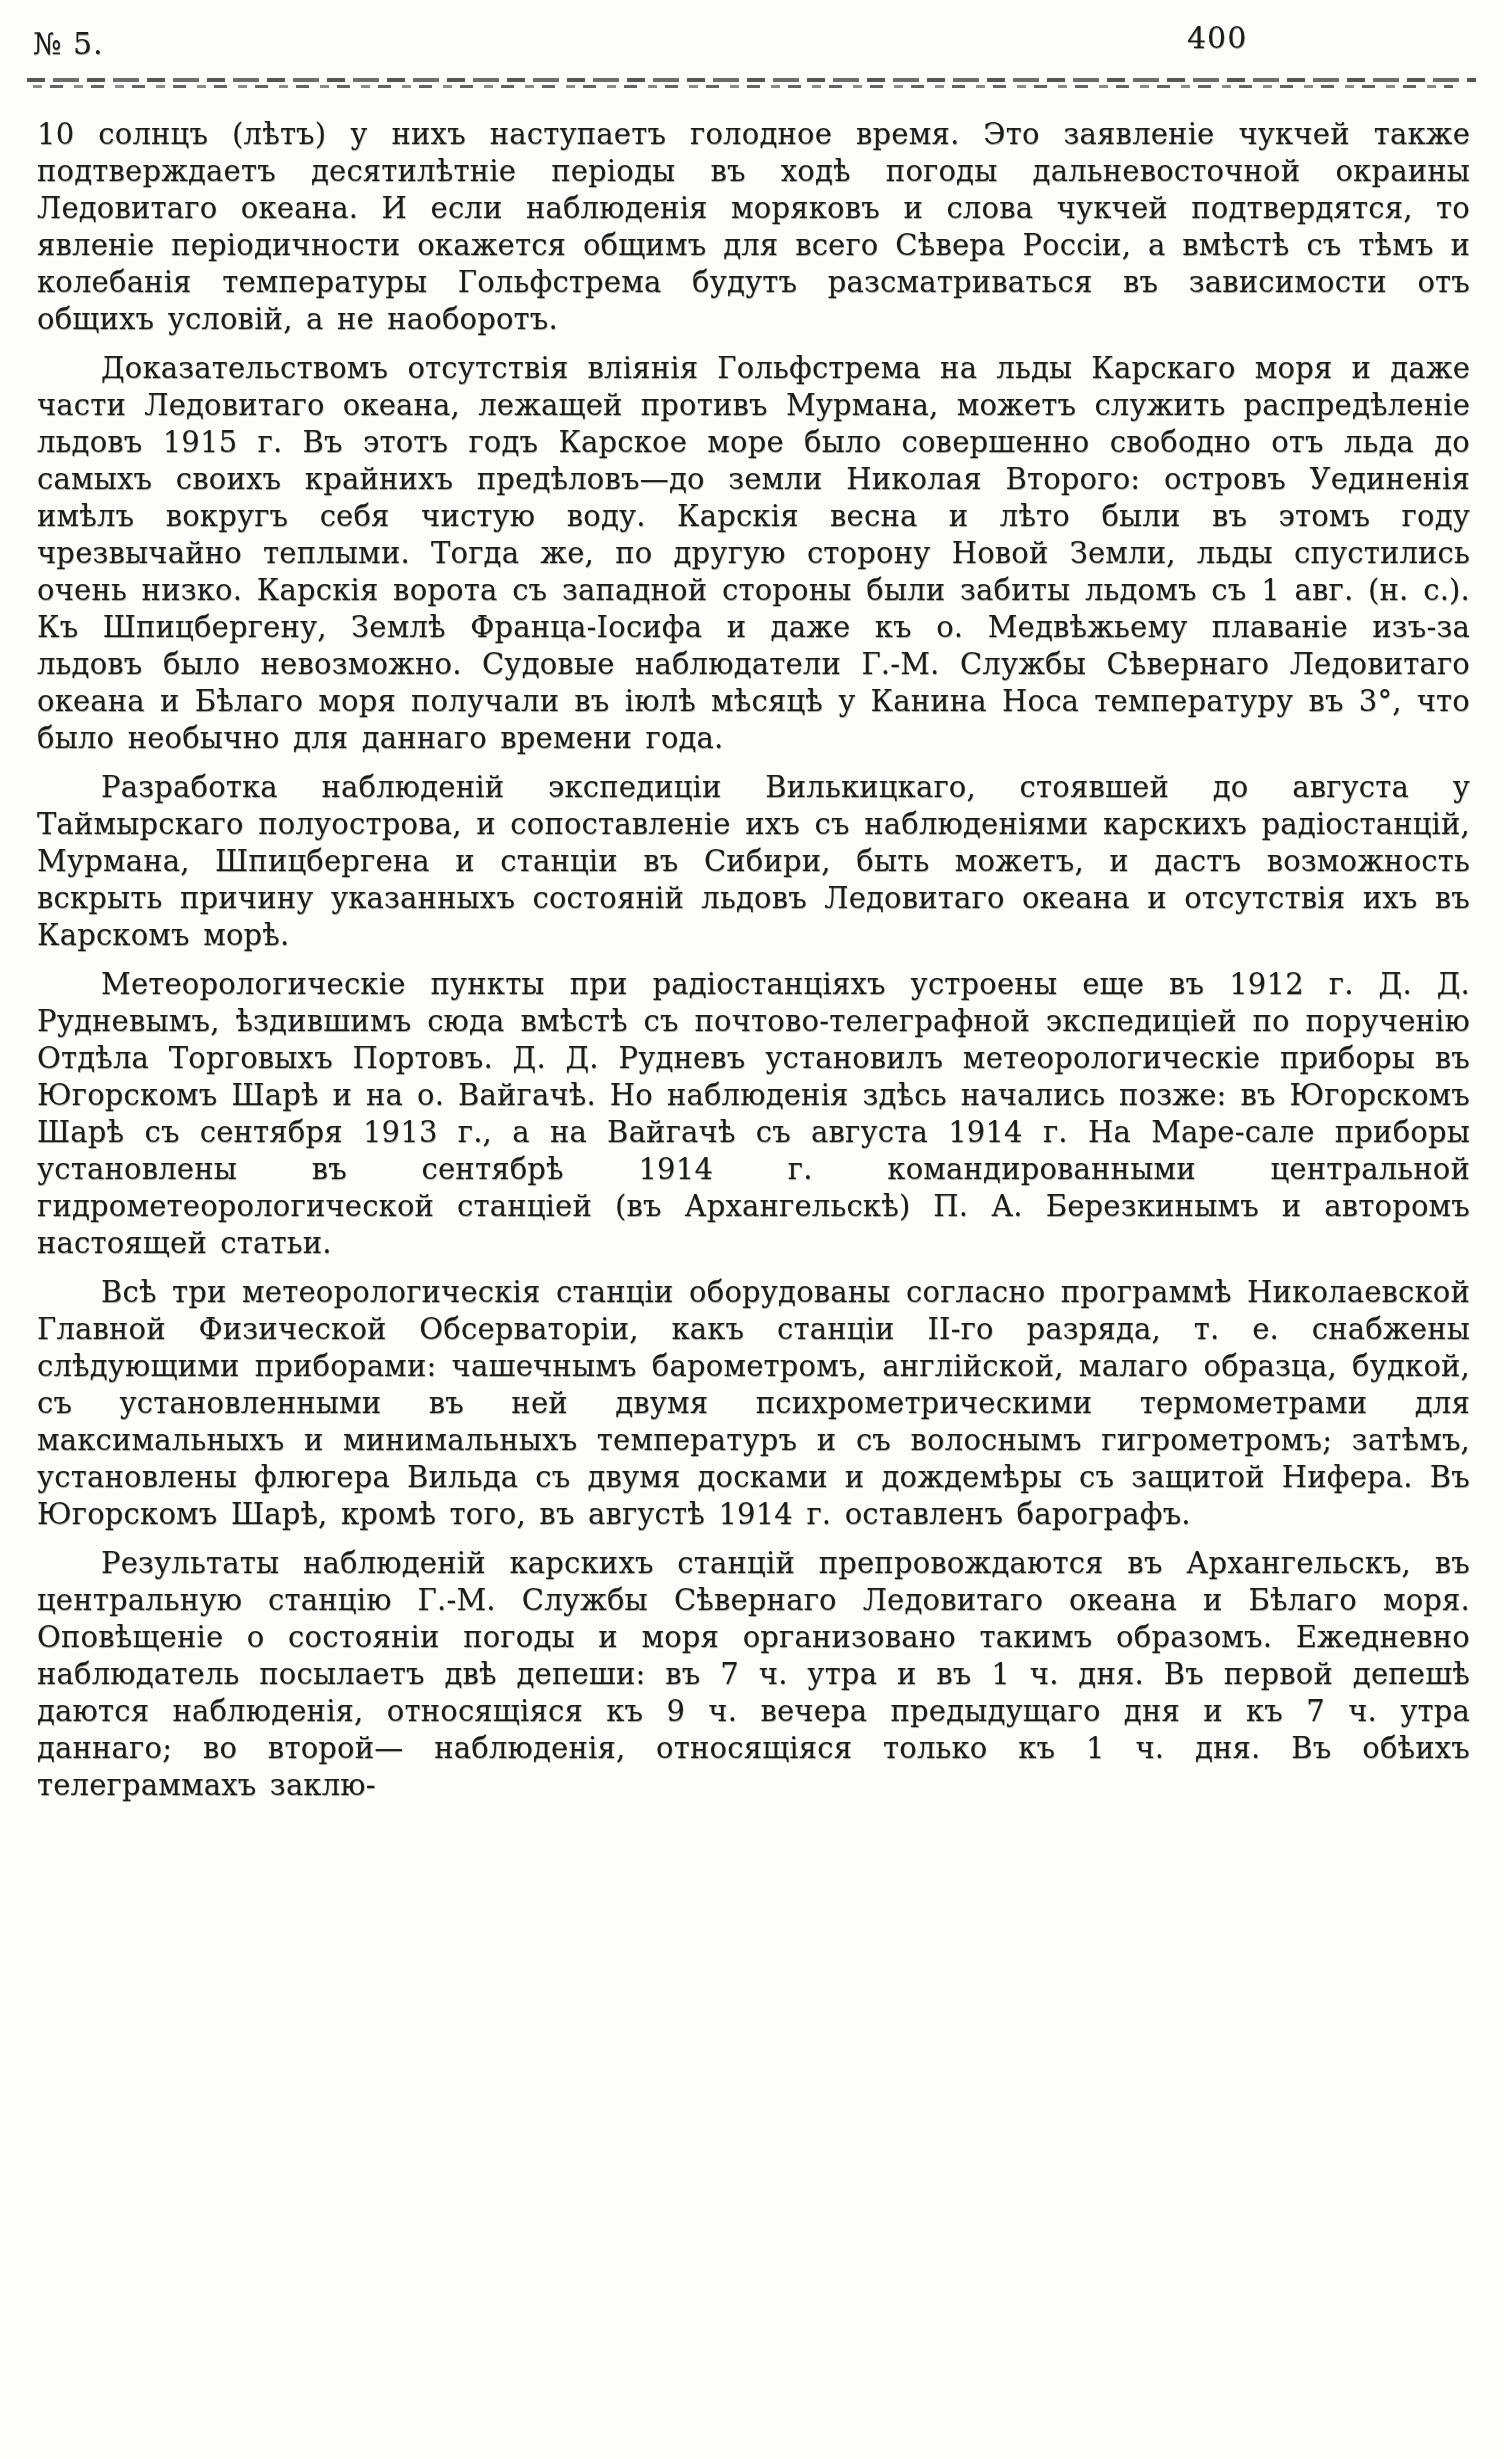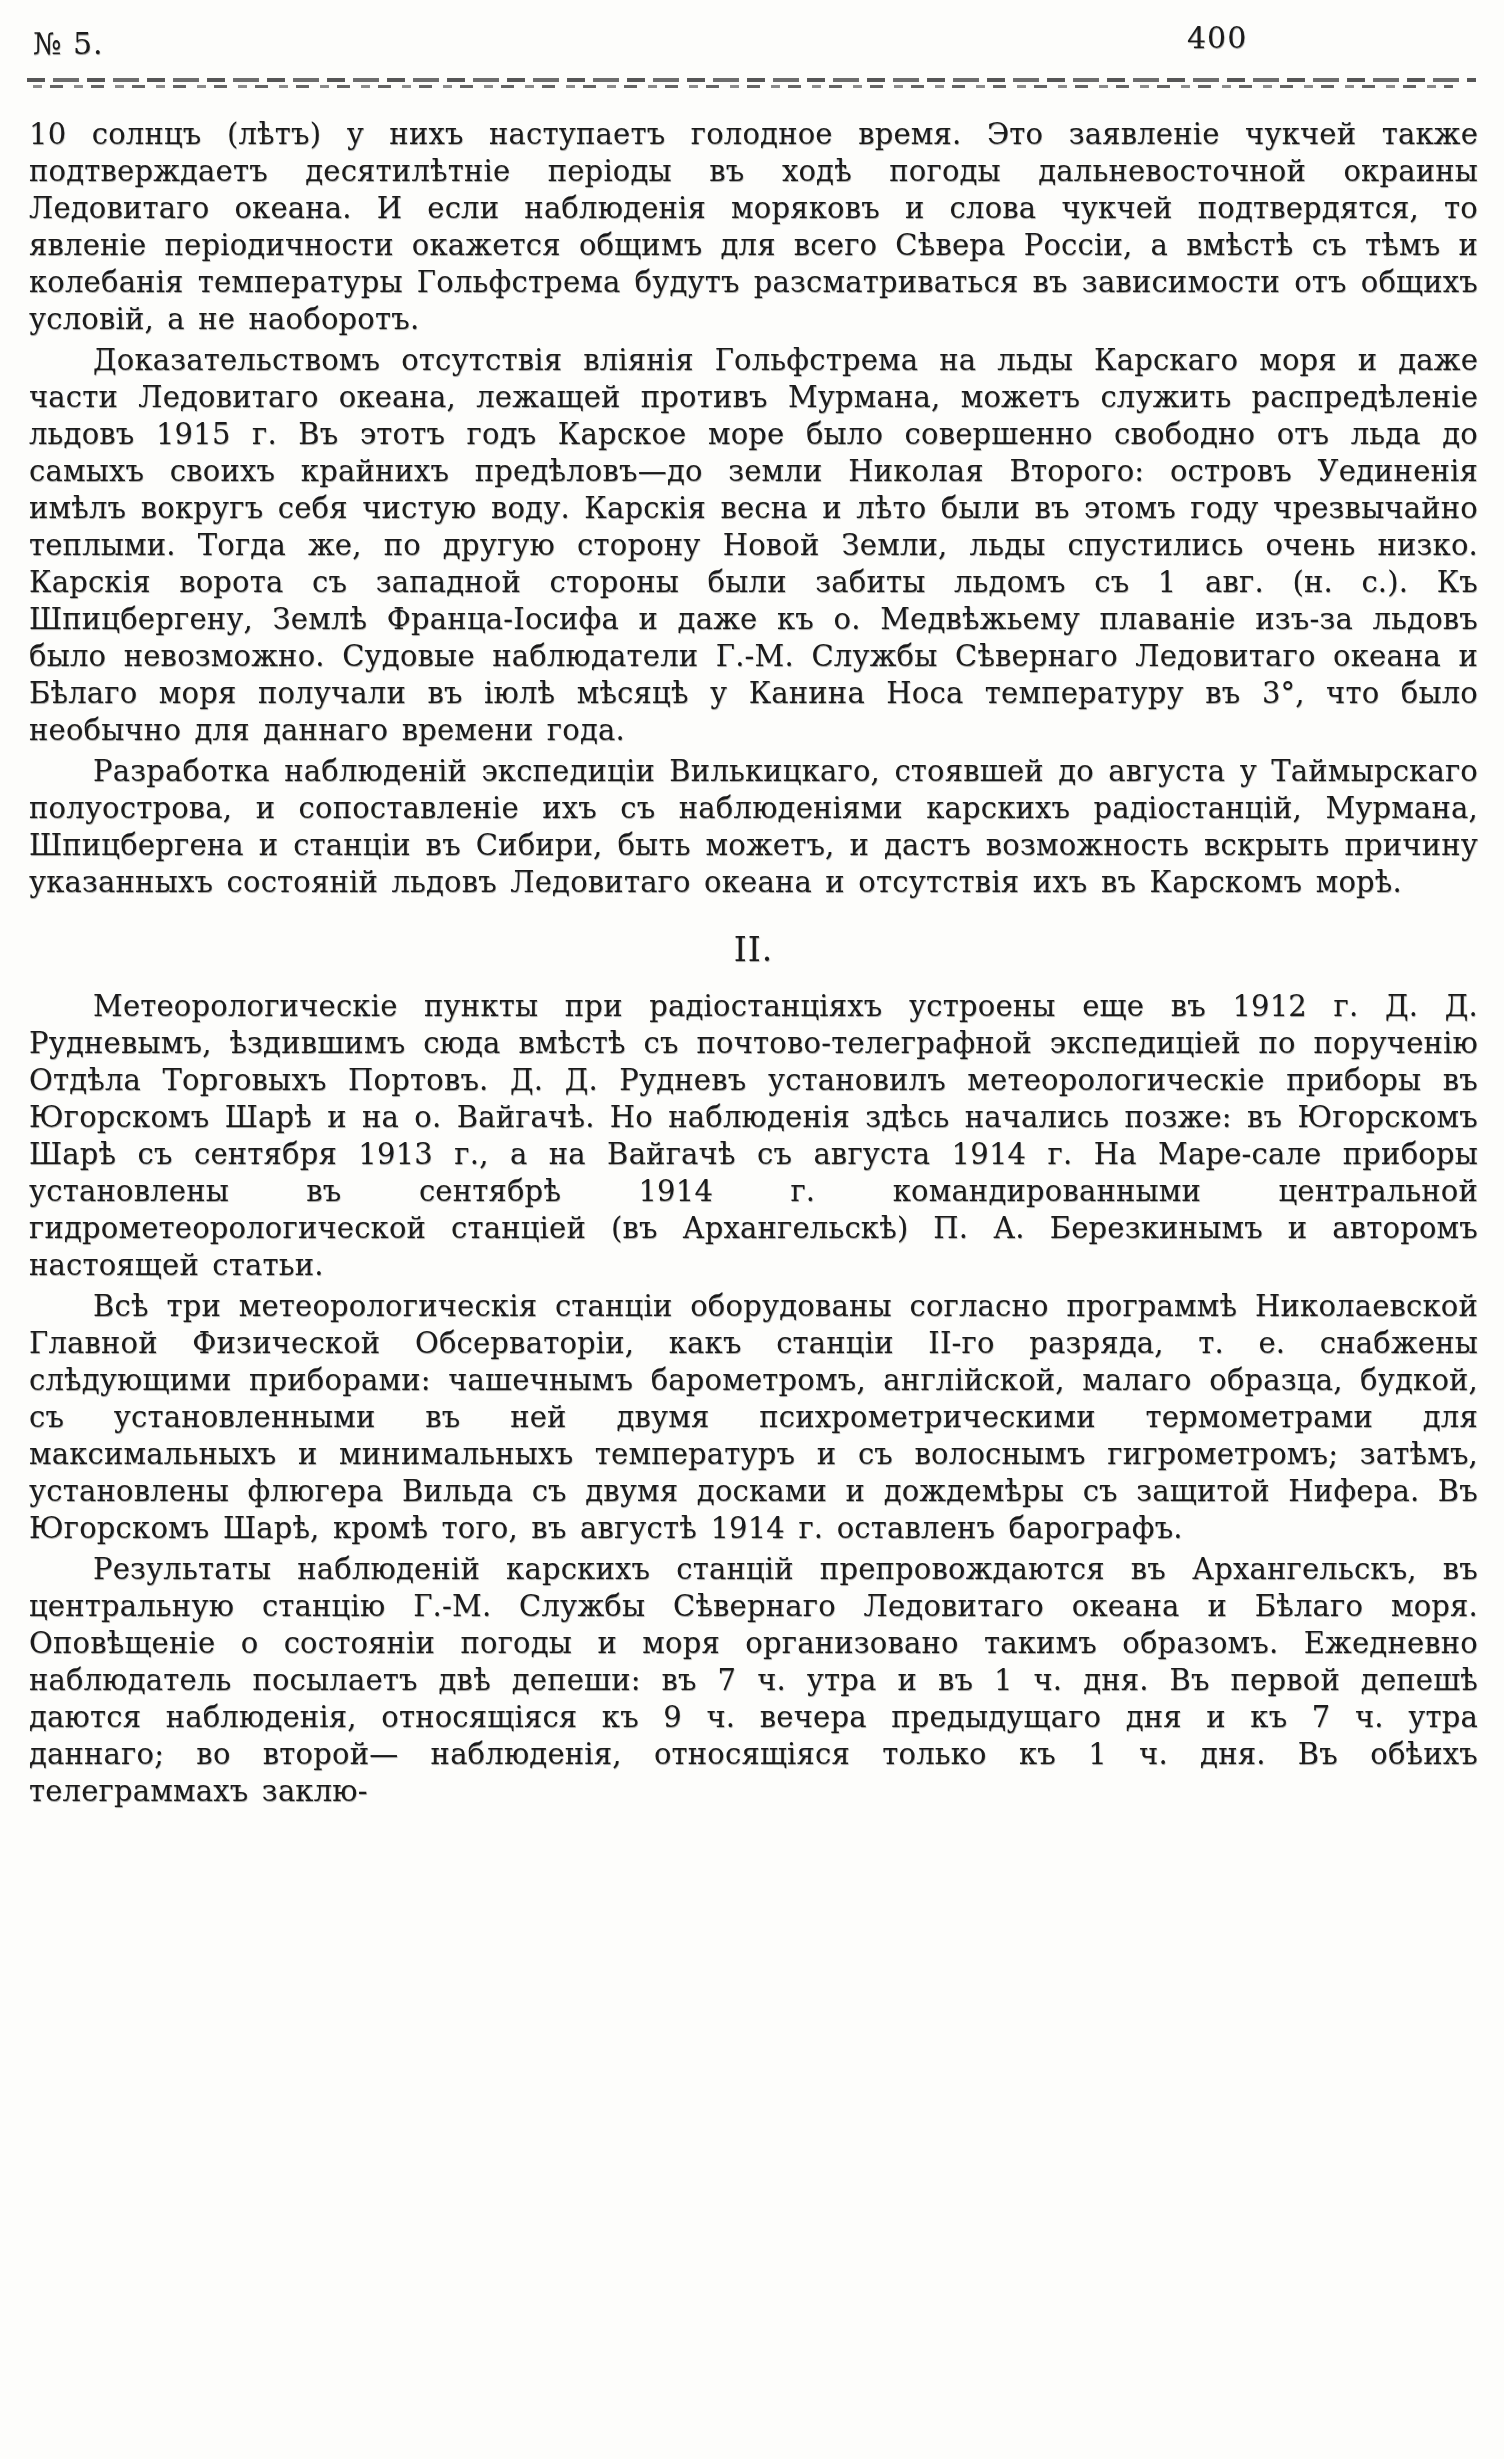--- a/index.html
+++ b/index.html
@@ -48,21 +48,21 @@
     margin-top: 26px;
     font-size: 29px;
     line-height: 37px;
     text-align: justify;
     word-spacing: 4px;
     letter-spacing: 0.2px;
     text-shadow: 0.5px 0.5px 0.8px rgba(25,25,25,0.4);
     filter: blur(0.2px);
   }
   .article p {
-    margin: 4px;
+    margin: 12px;
     text-indent: 64px;
   }
   .article p.continuation {
     text-indent: 0;
   }
   .section-heading {
     margin: 30px 0 20px 0;
     text-align: center;
     font-size: 33px;
     font-weight: normal;
@@ -83,21 +83,20 @@
   <div class="head-rule"></div>
 
   <main class="article">
 
     <p class="continuation">10 солнцъ (лѣтъ) у нихъ наступаетъ голодное время. Это заявленіе чукчей также подтверждаетъ десятилѣтніе періоды въ ходѣ погоды дальневосточной окраины Ледовитаго океана. И если наблюденія моряковъ и слова чукчей подтвердятся, то явленіе періодичности окажется общимъ для всего Сѣвера Россіи, а вмѣстѣ съ тѣмъ и колебанія температуры Гольфстрема будутъ разсматриваться въ зависимости отъ общихъ условій, а не наоборотъ.</p>
 
     <p>Доказательствомъ отсутствія вліянія Гольфстрема на льды Карскаго моря и даже части Ледовитаго океана, лежащей противъ Мурмана, можетъ служить распредѣленіе льдовъ 1915 г. Въ этотъ годъ Карское море было совершенно свободно отъ льда до самыхъ своихъ крайнихъ предѣловъ—до земли Николая Второго: островъ Уединенія имѣлъ вокругъ себя чистую воду. Карскія весна и лѣто были въ этомъ году чрезвычайно теплыми. Тогда же, по другую сторону Новой Земли, льды спустились очень низко. Карскія ворота съ западной стороны были забиты льдомъ съ 1 авг. (н. с.). Къ Шпицбергену, Землѣ Франца-Іосифа и даже къ о. Медвѣжьему плаваніе изъ-за льдовъ было невозможно. Судовые наблюдатели Г.-М. Службы Сѣвернаго Ледовитаго океана и Бѣлаго моря получали въ іюлѣ мѣсяцѣ у Канина Носа температуру въ 3°, что было необычно для даннаго времени года.</p>
 
     <p>Разработка наблюденій экспедиціи Вилькицкаго, стоявшей до августа у Таймырскаго полуострова, и сопоставленіе ихъ съ наблюденіями карскихъ радіостанцій, Мурмана, Шпицбергена и станціи въ Сибири, быть можетъ, и дастъ возможность вскрыть причину указанныхъ состояній льдовъ Ледовитаго океана и отсутствія ихъ въ Карскомъ морѣ.</p>
 
-    <h2 class="section-heading">II.</h2>
 
     <p>Метеорологическіе пункты при радіостанціяхъ устроены еще въ 1912 г. Д. Д. Рудневымъ, ѣздившимъ сюда вмѣстѣ съ почтово-телеграфной экспедиціей по порученію Отдѣла Торговыхъ Портовъ. Д. Д. Рудневъ установилъ метеорологическіе приборы въ Югорскомъ Шарѣ и на о. Вайгачѣ. Но наблюденія здѣсь начались позже: въ Югорскомъ Шарѣ съ сентября 1913 г., а на Вайгачѣ съ августа 1914 г. На Маре-сале приборы установлены въ сентябрѣ 1914 г. командированными центральной гидрометеорологической станціей (въ Архангельскѣ) П. А. Березкинымъ и авторомъ настоящей статьи.</p>
 
     <p>Всѣ три метеорологическія станціи оборудованы согласно программѣ Николаевской Главной Физической Обсерваторіи, какъ станціи II-го разряда, т. е. снабжены слѣдующими приборами: чашечнымъ барометромъ, англійской, малаго образца, будкой, съ установленными въ ней двумя психрометрическими термометрами для максимальныхъ и минимальныхъ температуръ и съ волоснымъ гигрометромъ; затѣмъ, установлены флюгера Вильда съ двумя досками и дождемѣры съ защитой Нифера. Въ Югорскомъ Шарѣ, кромѣ того, въ августѣ 1914 г. оставленъ барографъ.</p>
 
     <p>Результаты наблюденій карскихъ станцій препровождаются въ Архангельскъ, въ центральную станцію Г.-М. Службы Сѣвернаго Ледовитаго океана и Бѣлаго моря. Оповѣщеніе о состояніи погоды и моря организовано такимъ образомъ. Ежедневно наблюдатель посылаетъ двѣ депеши: въ 7 ч. утра и въ 1 ч. дня. Въ первой депешѣ даются наблюденія, относящіяся къ 9 ч. вечера предыдущаго дня и къ 7 ч. утра даннаго; во второй— наблюденія, относящіяся только къ 1 ч. дня. Въ обѣихъ телеграммахъ заклю-</p>
 
   </main>
 
 </div>

